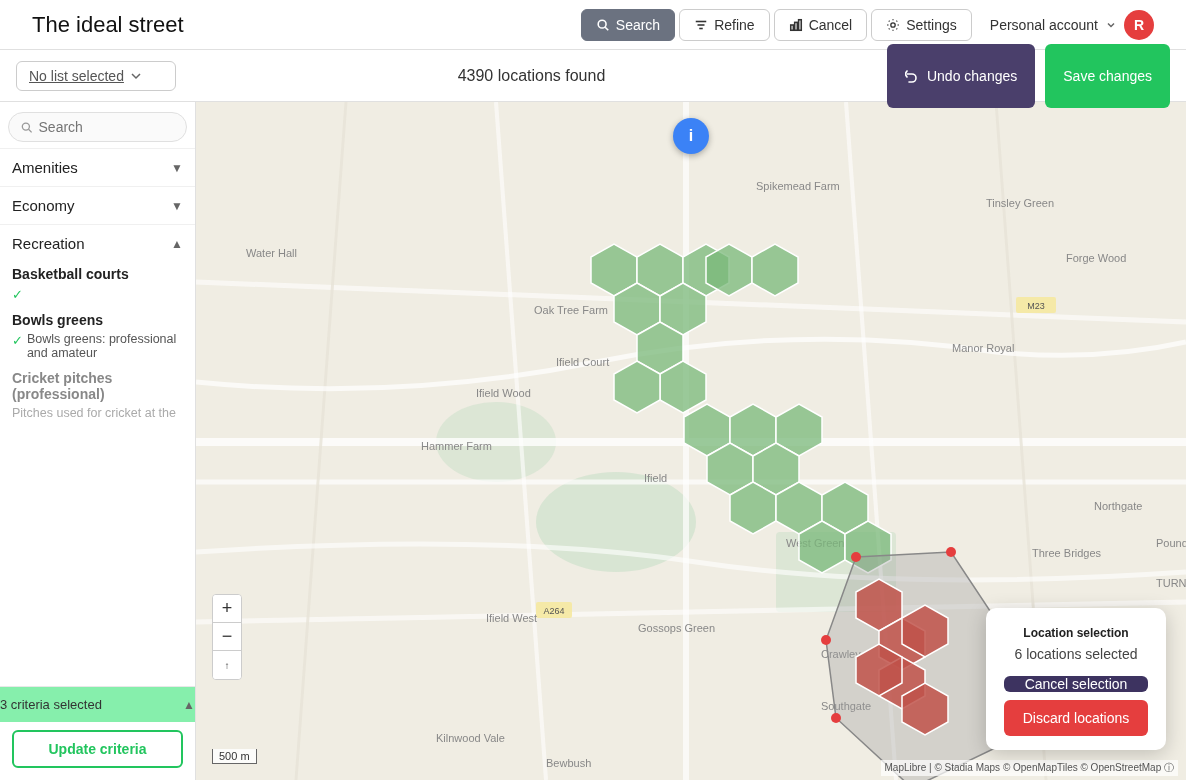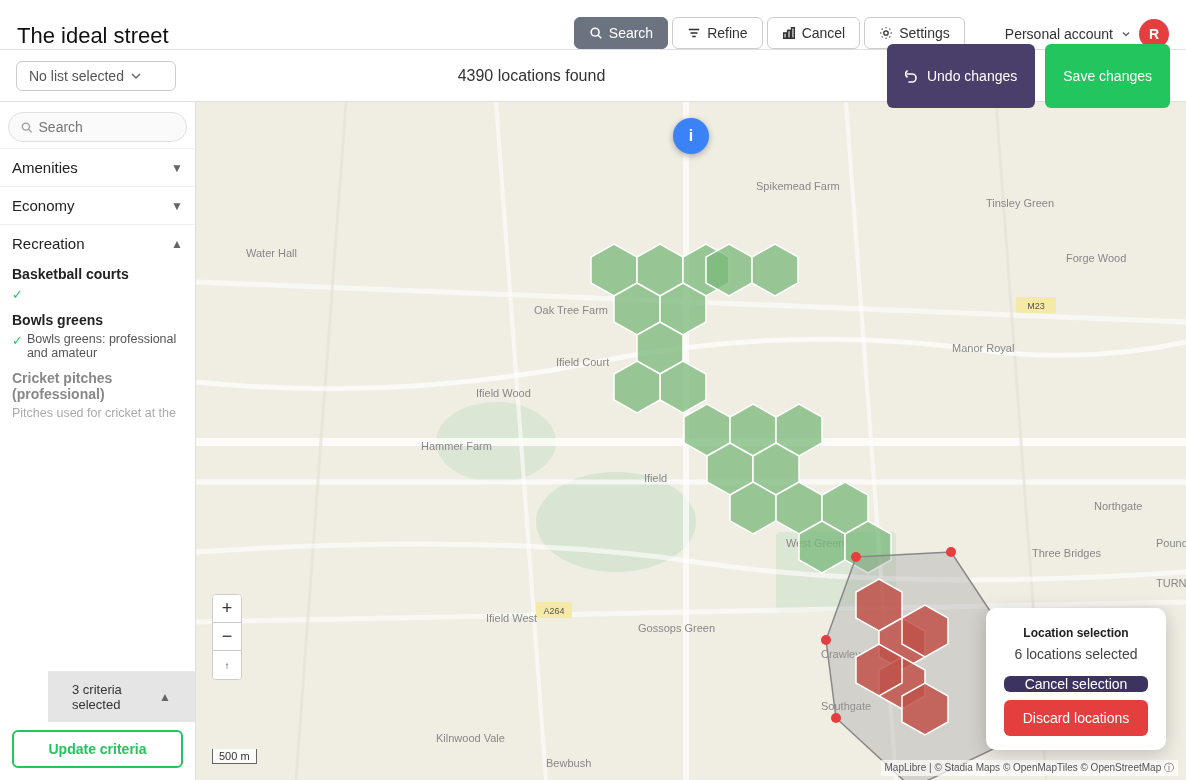--- a/index.html
+++ b/index.html
@@ -1,22 +1,22 @@
 <!DOCTYPE html>
 <html><head>
   <meta charset="utf-8">
   <style>
     * { box-sizing: border-box; margin: 0; padding: 0; }
     body { font-family: -apple-system, BlinkMacSystemFont, 'Segoe UI', sans-serif; background: #f5f5f5; width: 1186px; height: 780px; overflow: hidden; }
 
     
     .header {
-      display: flex; align-items: flex-end; background: #fff;
-      padding: 0 17px; height: 50px; border-bottom: 1px solid #e0e0e0;
-      gap: 32px; position: relative; z-index: 10;
+      display: flex; align-items: center; background: #fff;
+      padding: 0 32px; height: 50px; border-bottom: 1px solid #e0e0e0;
+      gap: 10px; position: relative; z-index: 10;
     }
     .logo { font-size: 22px; font-weight: 300; color: #111; white-space: nowrap; }
     .header-spacer { flex: 1; }
     .header-nav { display: flex; align-items: center; gap: 4px; }
     .nav-btn {
       display: flex; align-items: center; gap: 6px;
       padding: 7px 14px; border-radius: 6px; border: 1.5px solid #ccc;
       background: #fff; cursor: pointer; font-size: 14px; color: #333;
     }
     .nav-btn.active { background: #6b7280; color: #fff; border-color: #6b7280; }
@@ -27,21 +27,21 @@
     
     .toolbar {
       display: flex; align-items: center; background: #fff;
       padding: 0 16px; height: 52px; border-bottom: 1px solid #e0e0e0;
       position: relative; z-index: 10;
     }
     .list-selector {
       display: flex; align-items: center; gap: 6px;
       border: 1.5px solid #ccc; border-radius: 6px;
       padding: 6px 12px; font-size: 14px; color: #555; cursor: pointer;
-      min-width: 160px; background: #fff;
+      min-width: 160px; background: #fff; text-decoration: underline;
     }
     .toolbar-center { flex: 1; text-align: center; font-size: 16px; color: #333; }
     .toolbar-actions { display: flex; gap: 10px; }
     .btn-undo {
       display: flex; align-items: center; gap: 8px;
       padding: 24px 18px; border-radius: 6px;
       border: none; background: #4a3f6b; color: #fff;
       font-size: 14px; cursor: pointer;
     }
     .btn-save {
@@ -76,22 +76,22 @@
     .category-item { padding: 4px 12px 2px; }
     .category-item-title { font-size: 14px; font-weight: 600; color: #222; margin-bottom: 2px; }
     .category-item-sub {
       display: flex; align-items: flex-start; gap: 4px;
       font-size: 12.5px; color: #555; padding: 2px 0 4px;
     }
     .check-icon { color: #22c55e; font-size: 13px; margin-top: 1px; flex-shrink: 0; }
     .category-item-greyed { font-size: 12.5px; color: #aaa; padding: 2px 0 6px; }
     .criteria-bar {
       display: flex; align-items: center; justify-content: space-between;
-      padding: 10px 24px; background: #e5e5e5; border-top: 1px solid #e8e8e8;
-      font-size: 13px; color: #333; cursor: pointer; margin-left: 48px;
+      padding: 10px 0; background: #86efac; border-top: 1px solid #e8e8e8;
+      font-size: 13px; color: #333; cursor: pointer;
     }
     .update-btn {
       margin: 8px 12px 12px; padding: 9px; border-radius: 6px;
       border: 2px solid #22c55e; background: transparent; color: #22c55e;
       font-size: 14px; font-weight: 600; cursor: pointer; width: calc(100% - 24px);
     }
 
     
     .map-container { flex: 1; position: relative; overflow: hidden; background: #e8e4d8; }
 

